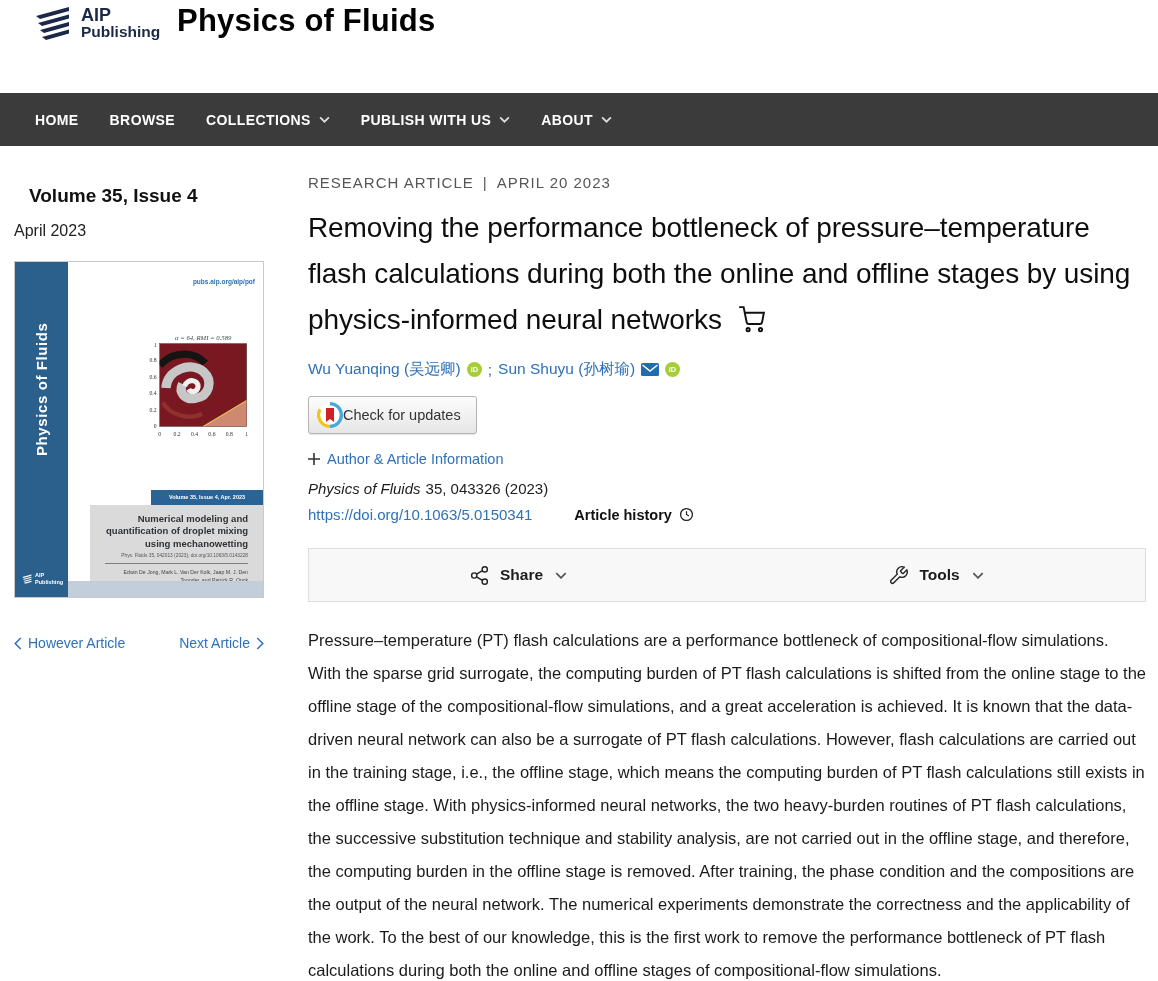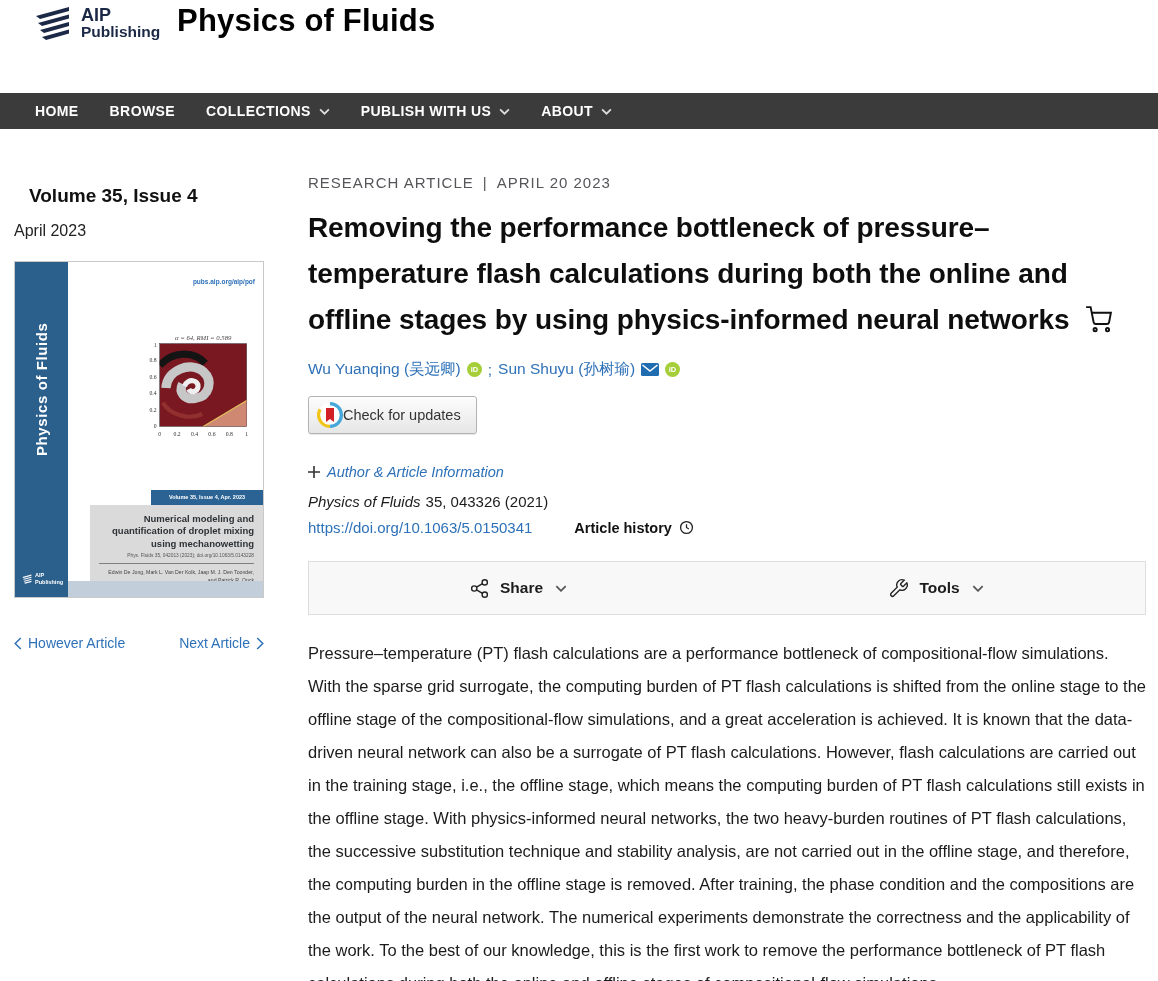--- a/index.html
+++ b/index.html
@@ -10,65 +10,65 @@
 
   
   .site-header { position: absolute; left: 0; top: 0; width: 100%; height: 93px; background: #fff; }
   .logo { position: absolute; left: 30px; top: 5px; display: flex; align-items: center; gap: 9px; cursor: pointer; text-decoration: none; }
   .logo-flag { width: 42px; height: 36px; }
   .logo-text { display: flex; flex-direction: column; color: #1b2947; font-weight: bold; line-height: 1.04; }
   .lt1 { font-size: 18px; } .lt2 { font-size: 15.5px; }
   .journal-title { position: absolute; left: 177px; top: 3px; font-size: 31px; font-weight: bold; color: #000; letter-spacing: .2px; cursor: pointer; }
 
   
-  .main-nav { position: absolute; left: 0; top: 93px; width: 100%; height: 36px; background: #3b3b3b;
+  .main-nav { position: absolute; left: 0; top: 93px; width: 100%; height: 53px; background: #3b3b3b;
               display: flex; align-items: center; padding-left: 35px; gap: 31px; }
   .nav-item { display: flex; align-items: center; gap: 8px; color: #fff; font-size: 14px; font-weight: bold; letter-spacing: .4px; cursor: pointer; }
   .chev { width: 11px; height: 7px; fill: none; stroke: #ddd; stroke-width: 1.6; }
 
   
   .sidebar { position: absolute; left: 14px; top: 170px; width: 252px; }
   .vol { margin: 15px; font-size: 19px; font-weight: bold; color: #111; }
   .issue-date { margin-top: 10px; font-size: 16px; color: #222; }
   .cover { position: relative; display: block; margin-top: 21px; width: 250px; height: 337px; border: 1px solid #c9c9c9; background: #fff; cursor: pointer; }
   .cover-strip { position: absolute; left: 0; top: 0; width: 53px; height: 100%; background: #2b5f8c; }
   .cover-strip-title { position: absolute; left: 0; top: 20px; width: 53px; height: 215px; display: flex; align-items: center; justify-content: center;
                        writing-mode: vertical-rl; transform: rotate(180deg); color: #fff; font-weight: bold; font-size: 15px; letter-spacing: .6px; }
   .cover-pub { position: absolute; left: 6px; bottom: 12px; display: flex; align-items: center; gap: 3px; color: #fff; }
   .cover-pub svg { width: 11px; height: 10px; }
   .cover-pub-text { display: flex; flex-direction: column; font-size: 5.5px; font-weight: bold; line-height: 1.15; }
   .cover-url { position: absolute; right: 8px; top: 16px; font-size: 6.5px; color: #2e71b8; font-weight: bold; }
   .cover-plot { position: absolute; left: 124px; top: 70px; width: 116px; height: 106px; }
   .cover-banner { position: absolute; right: 0; top: 228px; width: 112px; height: 15px; background: #2a6394;
                   color: #fff; font-size: 5.5px; font-weight: bold; line-height: 15px; text-align: center; }
-  .cover-feature { position: absolute; left: 75px; right: 0; top: 243px; height: 79px; background: #dadada; padding: 8px 9px 6px; }
+  .cover-feature { position: absolute; left: 75px; right: 0; top: 243px; height: 79px; background: #dadada; padding: 8px 15px 6px; }
   .cf-title { font-size: 9.5px; font-weight: bold; color: #2e3236; text-align: right; line-height: 1.3; }
   .cf-cite { margin-top: 3px; font-size: 4.8px; color: #555; text-align: right; }
   .cf-rule { margin-top: 5px; border-top: 1px solid #808080; }
   .cf-authors { margin-top: 5px; font-size: 5.2px; color: #444; text-align: right; line-height: 1.5; }
   .cover-bottom { position: absolute; left: 53px; right: 0; bottom: 0; height: 16px; background: #c3cedb; }
   .prevnext { margin-top: 37px; display: flex; justify-content: space-between; align-items: center; width: 250px; }
   .pn { display: flex; align-items: center; gap: 6px; color: #2e71b8; font-size: 14px; cursor: pointer; }
   .pn-ch { width: 8px; height: 13px; stroke: #2e71b8; fill: none; stroke-width: 1.6; }
 
   
   .article { position: absolute; left: 308px; top: 174px; width: 838px; }
   .eyebrow { font-size: 15px; color: #55565a; letter-spacing: 1px; }
   .esep { margin: 0 9px; }
-  .title { margin: 14px 0 16px; font-size: 28px; line-height: 46px; font-weight: bold; color: #0e0e0e; letter-spacing: -.1px; }
+  .title { margin: 14px 0 16px; font-size: 28px; line-height: 46px; font-weight: normal; color: #0e0e0e; letter-spacing: -.1px; }
   .cart { width: 27px; height: 27px; margin-left: 8px; vertical-align: -4px; stroke: #111; fill: none; stroke-width: 1.7; cursor: pointer; }
   .authors { margin-top: 10px; font-size: 15.5px; color: #2e71b8; display: flex; align-items: center; gap: 6px; flex-wrap: wrap; }
   .author { cursor: pointer; }
   .orcid { width: 15px; height: 15px; cursor: pointer; }
   .mail { width: 18px; height: 13px; cursor: pointer; }
   .check-updates { margin-top: 16px; display: inline-flex; align-items: center; gap: 0; padding: 5px 15px 5px 8px;
                    background: linear-gradient(#fdfdfd, #e6e6e6); border: 1px solid #b3b3b3; border-radius: 3px;
                    font-size: 14.5px; color: #333; font-family: inherit; cursor: pointer; box-shadow: 0 1px 1px rgba(0,0,0,.1); }
   .crossmark { width: 26px; height: 26px; }
-  .authorinfo-row { margin-top: 30px; font-style: italic; }
+  .authorinfo-row { margin-top: 17px; }
   .authorinfo { display: inline-flex; align-items: center; gap: 7px; color: #2e71b8; font-size: 14.5px; cursor: pointer; }
   .plus { width: 12px; height: 12px; stroke: #333; stroke-width: 1.6; }
   .citation { margin-top: 11px; font-size: 15px; color: #1c1c1c; }
   .cj { font-style: italic; }
   .cr { margin-left: 5px; }
   .doi-row { margin-top: 9px; display: flex; align-items: center; gap: 42px; }
   .doi { color: #2e71b8; font-size: 15px; cursor: pointer; }
   .history { display: inline-flex; align-items: center; gap: 7px; font-size: 14.5px; font-weight: bold; color: #111; cursor: pointer; }
   .clock { width: 15px; height: 15px; }
   .toolbar { margin-top: 25px; height: 54px; background: #f8f8f8; border: 1px solid #ddd; display: flex; align-items: center; }
@@ -254,21 +254,21 @@
     <div class="authorinfo-row">
       <a class="authorinfo">
         <svg class="plus" viewBox="0 0 12 12">
             <path d="M6 0 V12 M0 6 H12"></path>
           </svg>
         <span>Author &amp; Article Information</span>
       </a>
     </div>
 
     <div class="citation">
-      <span class="cj">Physics of Fluids</span><span class="cr">35, 043326 (2021)</span>
+      <span class="cj">Physics of Fluids</span><span class="cr">35, 043326 (2023)</span>
     </div>
 
     <div class="doi-row">
       <a class="doi">https://doi.org/10.1063/5.0150341</a>
       <a class="history">
         <span>Article history</span>
         <svg class="clock" viewBox="0 0 16 16">
           <circle cx="8" cy="8" r="6.3" fill="none" stroke="#222" stroke-width="1.4"></circle>
           <path d="M8 4.5 V8 L10.5 9.5" stroke="#222" stroke-width="1.3" fill="none"></path>
         </svg>

